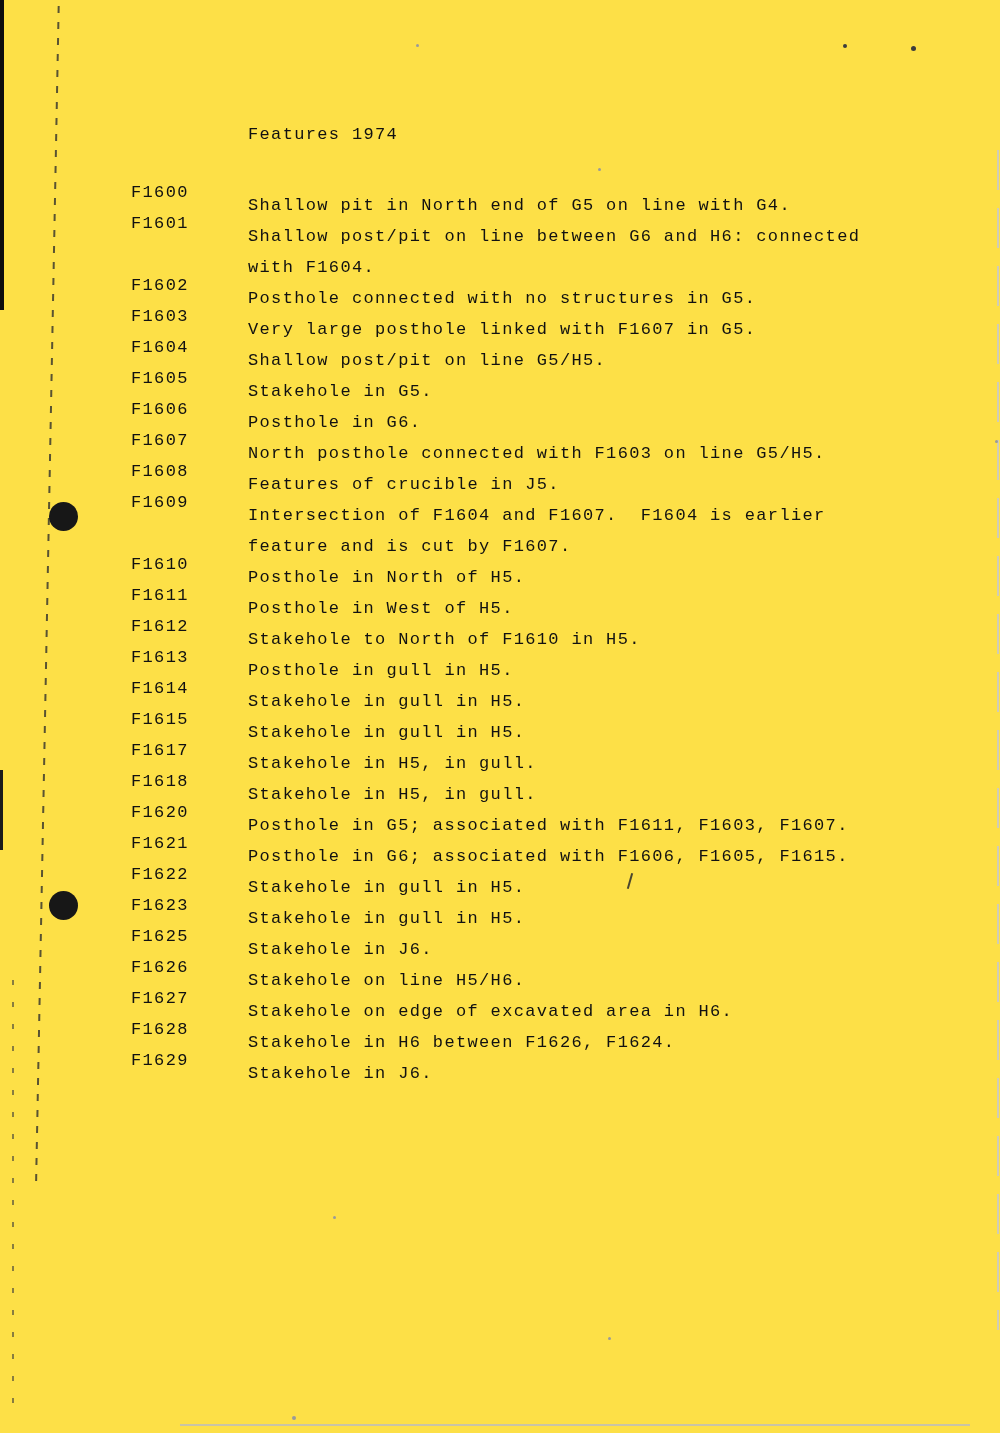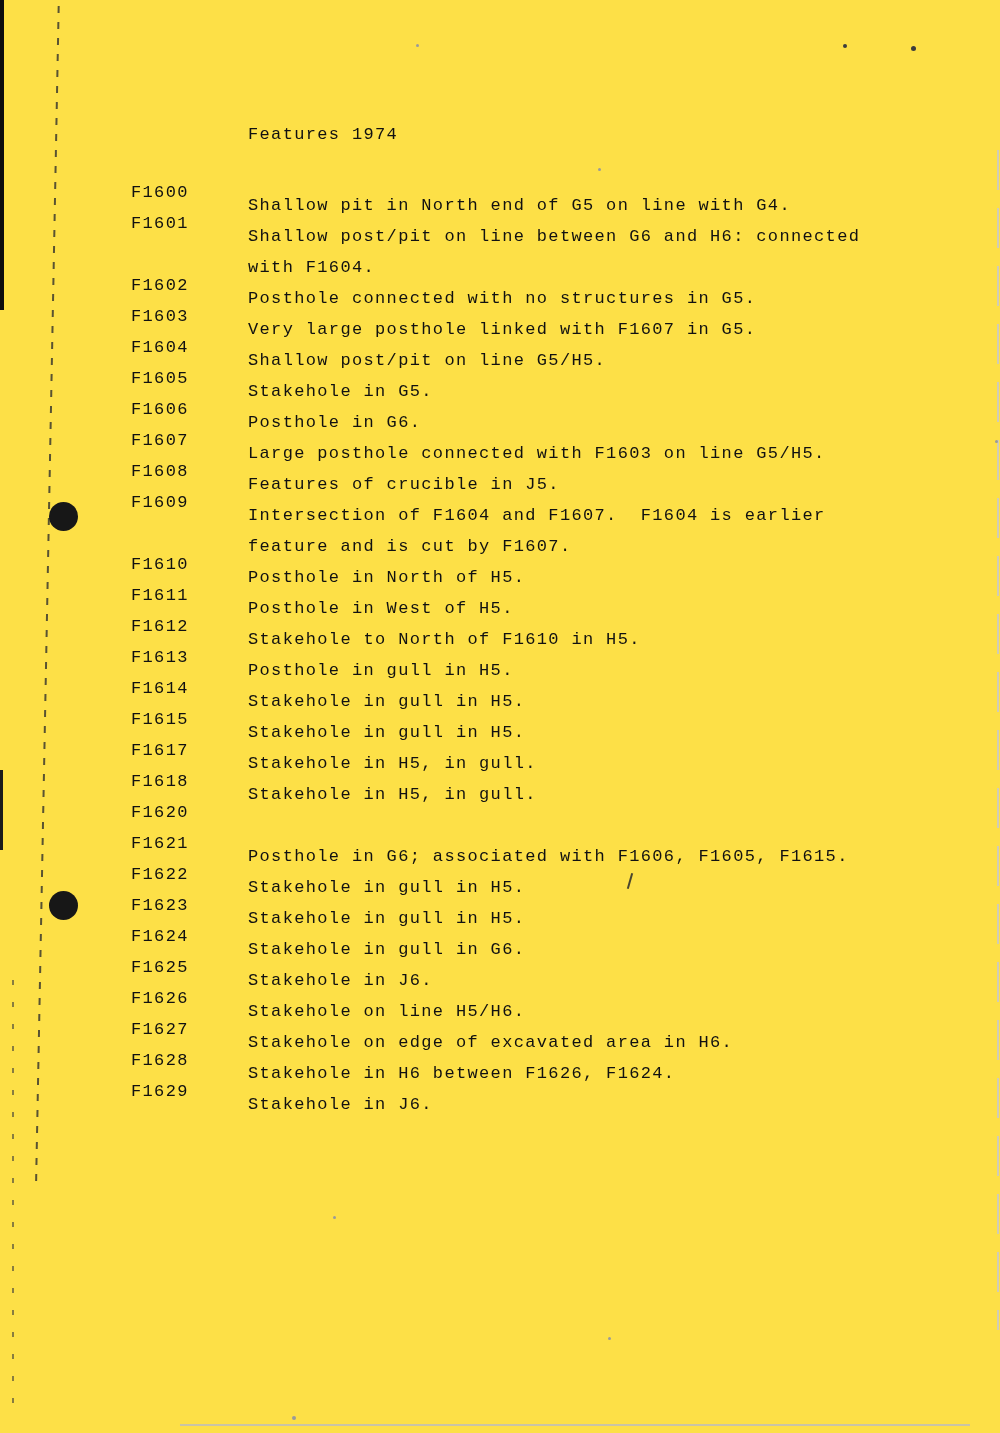--- a/index.html
+++ b/index.html
@@ -201,37 +201,36 @@
     <div id="heading">Features 1974</div>
     <div id="entries">
         <div class="entry-line"><span class="entry-id">F1600</span><span class="entry-text">Shallow pit in North end of G5 on line with G4.</span></div>
         <div class="entry-line"><span class="entry-id">F1601</span><span class="entry-text">Shallow post/pit on line between G6 and H6: connected</span></div>
         <div class="entry-line cont"><span class="entry-text">with F1604.</span></div>
         <div class="entry-line"><span class="entry-id">F1602</span><span class="entry-text">Posthole connected with no structures in G5.</span></div>
         <div class="entry-line"><span class="entry-id">F1603</span><span class="entry-text">Very large posthole linked with F1607 in G5.</span></div>
         <div class="entry-line"><span class="entry-id">F1604</span><span class="entry-text">Shallow post/pit on line G5/H5.</span></div>
         <div class="entry-line"><span class="entry-id">F1605</span><span class="entry-text">Stakehole in G5.</span></div>
         <div class="entry-line"><span class="entry-id">F1606</span><span class="entry-text">Posthole in G6.</span></div>
-        <div class="entry-line"><span class="entry-id">F1607</span><span class="entry-text">Large posthole connected with F1603 on line G5/H5.</span></div>
+        <div class="entry-line"><span class="entry-id">F1607</span><span class="entry-text">North posthole connected with F1603 on line G5/H5.</span></div>
         <div class="entry-line"><span class="entry-id">F1608</span><span class="entry-text">Features of crucible in J5.</span></div>
         <div class="entry-line"><span class="entry-id">F1609</span><span class="entry-text">Intersection of F1604 and F1607.  F1604 is earlier</span></div>
         <div class="entry-line cont"><span class="entry-text">feature and is cut by F1607.</span></div>
         <div class="entry-line"><span class="entry-id">F1610</span><span class="entry-text">Posthole in North of H5.</span></div>
         <div class="entry-line"><span class="entry-id">F1611</span><span class="entry-text">Posthole in West of H5.</span></div>
         <div class="entry-line"><span class="entry-id">F1612</span><span class="entry-text">Stakehole to North of F1610 in H5.</span></div>
         <div class="entry-line"><span class="entry-id">F1613</span><span class="entry-text">Posthole in gull in H5.</span></div>
         <div class="entry-line"><span class="entry-id">F1614</span><span class="entry-text">Stakehole in gull in H5.</span></div>
         <div class="entry-line"><span class="entry-id">F1615</span><span class="entry-text">Stakehole in gull in H5.</span></div>
         <div class="entry-line"><span class="entry-id">F1617</span><span class="entry-text">Stakehole in H5, in gull.</span></div>
         <div class="entry-line"><span class="entry-id">F1618</span><span class="entry-text">Stakehole in H5, in gull.</span></div>
-        <div class="entry-line"><span class="entry-id">F1620</span></div>
+        <div class="entry-line"><span class="entry-id">F1620</span><span class="entry-text">Posthole in G5; associated with F1611, F1603, F1607.</span></div>
         <div class="entry-line"><span class="entry-id">F1621</span><span class="entry-text">Posthole in G6; associated with F1606, F1605, F1615.</span></div>
         <div class="entry-line"><span class="entry-id">F1622</span><span class="entry-text">Stakehole in gull in H5.</span></div>
         <div class="entry-line"><span class="entry-id">F1623</span><span class="entry-text">Stakehole in gull in H5.</span></div>
-        <div class="entry-line"><span class="entry-id">F1624</span><span class="entry-text">Stakehole in gull in G6.</span></div>
         <div class="entry-line"><span class="entry-id">F1625</span><span class="entry-text">Stakehole in J6.</span></div>
         <div class="entry-line"><span class="entry-id">F1626</span><span class="entry-text">Stakehole on line H5/H6.</span></div>
         <div class="entry-line"><span class="entry-id">F1627</span><span class="entry-text">Stakehole on edge of excavated area in H6.</span></div>
         <div class="entry-line"><span class="entry-id">F1628</span><span class="entry-text">Stakehole in H6 between F1626, F1624.</span></div>
         <div class="entry-line"><span class="entry-id">F1629</span><span class="entry-text">Stakehole in J6.</span></div>
       </div>
   </div>
 
 </div>
 

